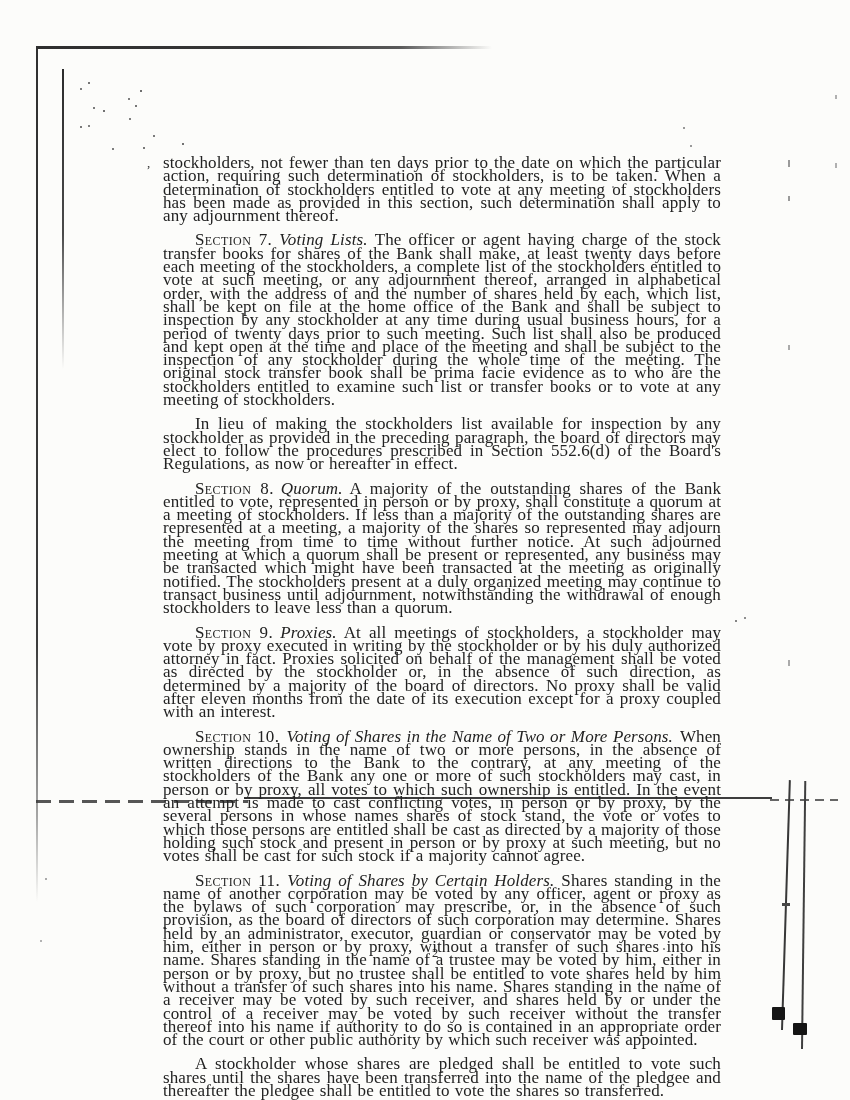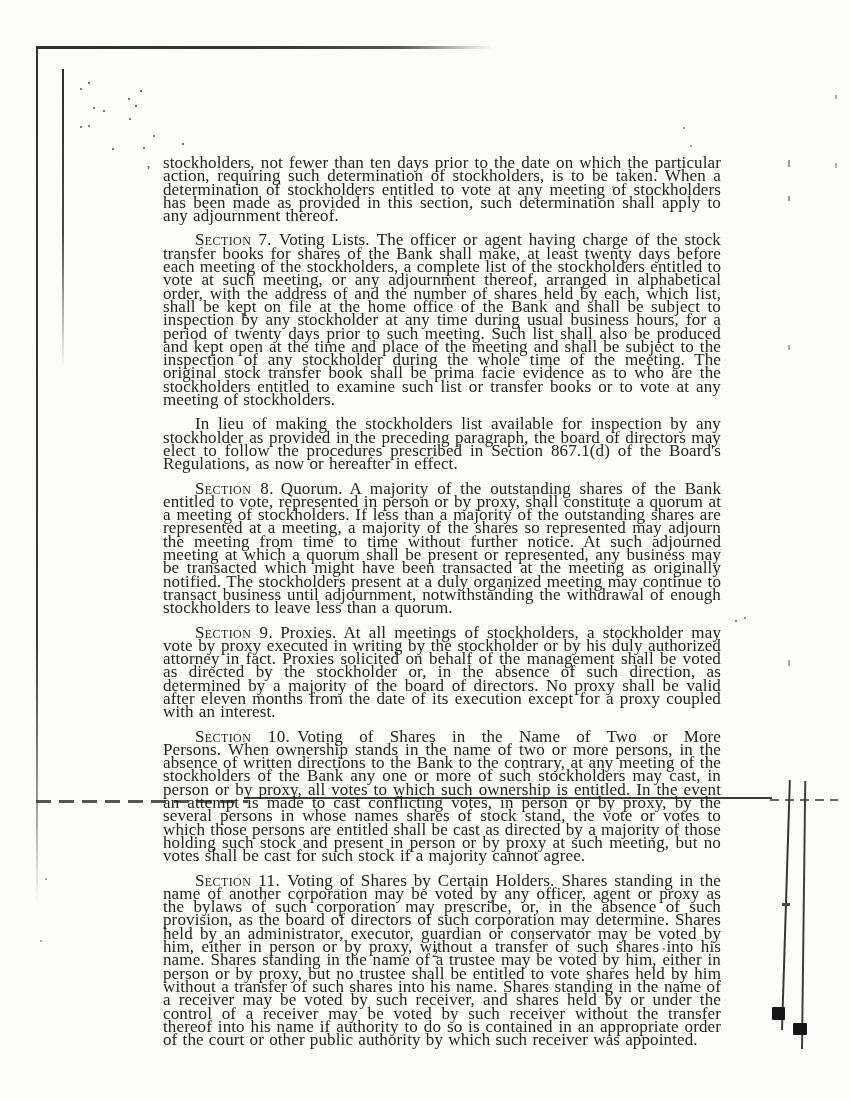--- a/index.html
+++ b/index.html
@@ -42,21 +42,21 @@
   .rdash.d5 { left:835px; top:95px;  height:4px; background:#b0b0b0; }
   .rdash.d6 { left:835px; top:163px; height:5px; background:#b0b0b0; }
   .margin-comma { position:absolute; left:147px; top:155px; color:#333; font-size:13px; }
 
   
   .content { position:absolute; left:163px; top:156px; width:558px; color:var(--ink);
     font-size:17px; line-height:13.3px; text-align:justify; letter-spacing:.12px; word-spacing:.8px; }
   .para { margin-bottom:11px; }
   .para.indent { text-indent:32px; }
   .sec-label { font-variant:small-caps; letter-spacing:.4px; margin-right:7px;margin-top:16px; }
-  .sec-title { margin-right:7px; }
+  .sec-title { font-style:italic; margin-right:7px; }
   .page-number { position:absolute; left:425px; top:946px; width:20px; text-align:center;
     color:#2a2a2a; font-size:12.5px; }
 </style>
 </head>
 <body>
 
 <div class="page">
 
   <div class="top-line"></div>
   <div class="left-line"></div>
@@ -79,26 +79,27 @@
   <div class="rdash d3"></div>
   <div class="rdash d4"></div>
   <div class="rdash d5"></div>
   <div class="rdash d6"></div>
 
   <div class="content" id="content">
   <p class="para"><span class="para-text">stockholders, not fewer than ten days prior to the date on which the particular action, requiring such determination of stockholders, is to be taken.  When a determination of stockholders entitled to vote at any meeting of stockholders has been made as provided in this section, such determination shall apply to any adjournment thereof.</span></p>
 
   <p class="para indent"><span class="sec-label">Section 7.</span><span class="sec-title">Voting Lists.</span><span class="para-text">The officer or agent having charge of the stock transfer books for shares of the Bank shall make, at least twenty days before each meeting of the stockholders, a complete list of the stockholders entitled to vote at such meeting, or any adjournment thereof, arranged in alphabetical order, with the address of and the number of shares held by each, which list, shall be kept on file at the home office of the Bank and shall be subject to inspection by any stockholder at any time during usual business hours, for a period of twenty days prior to such meeting.  Such list shall also be produced and kept open at the time and place of the meeting and shall be subject to the inspection of any stockholder during the whole time of the meeting.  The original stock transfer book shall be prima facie evidence as to who are the stockholders entitled to examine such list or transfer books or to vote at any meeting of stockholders.</span></p>
 
-  <p class="para indent"><span class="para-text">In lieu of making the stockholders list available for inspection by any stockholder as provided in the preceding paragraph, the board of directors may elect to follow the procedures prescribed in Section 867.1(d) of the Board's Regulations, as now or hereafter in effect.</span></p>
+  <p class="para indent"><span class="para-text">In lieu of making the stockholders list available for inspection by any stockholder as provided in the preceding paragraph, the board of directors may elect to follow the procedures prescribed in Section 552.6(d) of the Board's Regulations, as now or hereafter in effect.</span></p>
 
   <p class="para indent"><span class="sec-label">Section 8.</span><span class="sec-title">Quorum.</span><span class="para-text">A majority of the outstanding shares of the Bank entitled to vote, represented in person or by proxy, shall constitute a quorum at a meeting of stockholders.  If less than a majority of the outstanding shares are represented at a meeting, a majority of the shares so represented may adjourn the meeting from time to time without further notice.  At such adjourned meeting at which a quorum shall be present or represented, any business may be transacted which might have been transacted at the meeting as originally notified.  The stockholders present at a duly organized meeting may continue to transact business until adjournment, notwithstanding the withdrawal of enough stockholders to leave less than a quorum.</span></p>
 
   <p class="para indent"><span class="sec-label">Section 9.</span><span class="sec-title">Proxies.</span><span class="para-text">At all meetings of stockholders, a stockholder may vote by proxy executed in writing by the stockholder or by his duly authorized attorney in fact.  Proxies solicited on behalf of the management shall be voted as directed by the stockholder or, in the absence of such direction, as determined by a majority of the board of directors.  No proxy shall be valid after eleven months from the date of its execution except for a proxy coupled with an interest.</span></p>
 
   <p class="para indent"><span class="sec-label">Section 10.</span><span class="sec-title">Voting of Shares in the Name of Two or More Persons.</span><span class="para-text">When ownership stands in the name of two or more persons, in the absence of written directions to the Bank to the contrary, at any meeting of the stockholders of the Bank any one or more of such stockholders may cast, in person or by proxy, all votes to which such ownership is entitled.  In the event an attempt is made to cast conflicting votes, in person or by proxy, by the several persons in whose names shares of stock stand, the vote or votes to which those persons are entitled shall be cast as directed by a majority of those holding such stock and present in person or by proxy at such meeting, but no votes shall be cast for such stock if a majority cannot agree.</span></p>
 
   <p class="para indent"><span class="sec-label">Section 11.</span><span class="sec-title">Voting of Shares by Certain Holders.</span><span class="para-text">Shares standing in the name of another corporation may be voted by any officer, agent or proxy as the bylaws of such corporation may prescribe, or, in the absence of such provision, as the board of directors of such corporation may determine.  Shares held by an administrator, executor, guardian or conservator may be voted by him, either in person or by proxy, without a transfer of such shares into his name.  Shares standing in the name of a trustee may be voted by him, either in person or by proxy, but no trustee shall be entitled to vote shares held by him without a transfer of such shares into his name.  Shares standing in the name of a receiver may be voted by such receiver, and shares held by or under the control of a receiver may be voted by such receiver without the transfer thereof into his name if authority to do so is contained in an appropriate order of the court or other public authority by which such receiver was appointed.</span></p>
 
+  <p class="para indent"><span class="para-text">A stockholder whose shares are pledged shall be entitled to vote such shares until the shares have been transferred into the name of the pledgee and thereafter the pledgee shall be entitled to vote the shares so transferred.</span></p>
 </div>
 
   <div class="page-number">2</div>
 </div>
 
 </body></html>

